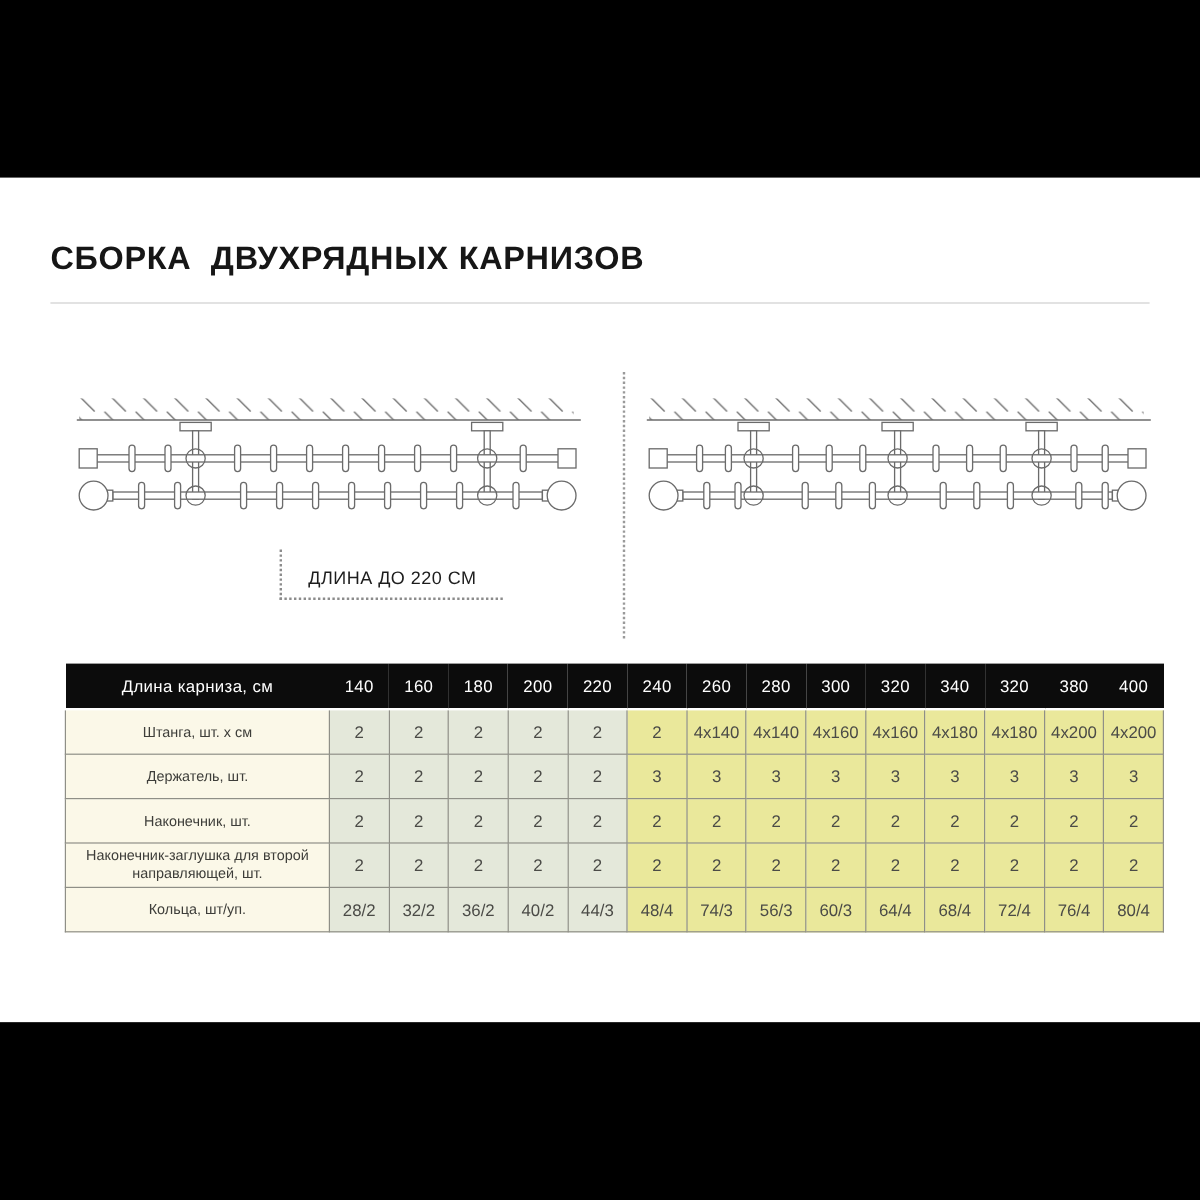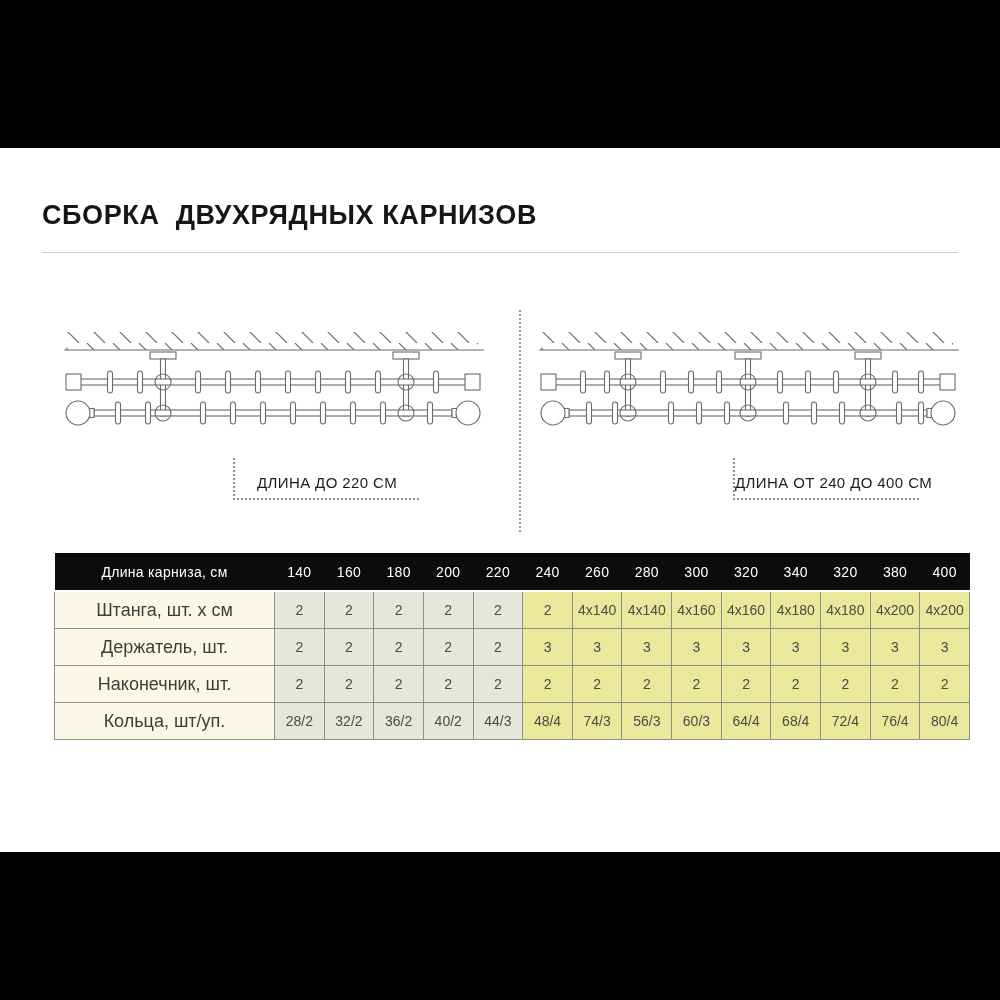--- a/index.html
+++ b/index.html
@@ -28,21 +28,21 @@
              font-size:15px;font-weight:normal;color:#1d1d1d;letter-spacing:.4px;white-space:nowrap;}
 
   table.specs{position:absolute;left:42px;top:405px;width:916px;border-collapse:collapse;
               table-layout:fixed;margin-left:12px;}
   table.specs col.c-label{width:220px;}
   table.specs th{background:var(--hdr-bg);color:var(--hdr-tx);font-weight:normal;
                  font-size:14px;height:35px;border:none;border-bottom:2px solid #fff;
                  letter-spacing:.3px;}
   table.specs td{border:1px solid var(--brd);text-align:center;color:#4b4b47;
                  font-size:14px;height:32px;padding:2px 3px;}
-  table.specs td.lbl{background:var(--lbl-bg);font-size:18px;color:#3e3e3a;line-height:1.25;}
+  table.specs td.lbl{background:var(--lbl-bg);font-size:12px;color:#3e3e3a;line-height:1.25;}
   table.specs td.g1{background:var(--g1-bg);}
   table.specs td.g2{background:var(--g2-bg);}
 
   svg.rod{stroke:#6b6b6b;stroke-width:1.1;fill:none;}
 </style>
 </head>
 <body>
 
 <div class="frame">
   <div class="letterbox lb-top"></div>
@@ -152,23 +152,20 @@
       <use href="#grL" x="95"></use>
         <use href="#grL" x="215"></use>
         <use href="#grL" x="335"></use>
     </svg>
 
     <div class="center-divider"></div>
 
     <div class="dim-bracket dim-left">
       <div class="dim-label">ДЛИНА ДО 220 СМ</div>
     </div>
-    <div class="dim-bracket dim-right">
-      <div class="dim-label">ДЛИНА ОТ 240 ДО 400 СМ</div>
-    </div>
 
     <table class="specs">
       <colgroup>
           <col class="c-label">
         </colgroup>
       <thead>
         <tr>
             <th>Длина карниза, см</th>
             <th>140</th>
             <th>160</th>
@@ -232,20 +229,37 @@
             <td class="g2">2</td>
             <td class="g2">2</td>
             <td class="g2">2</td>
             <td class="g2">2</td>
             <td class="g2">2</td>
             <td class="g2">2</td>
             <td class="g2">2</td>
             <td class="g2">2</td>
           </tr>
           <tr>
+            <td class="lbl">Наконечник-заглушка для второй направляющей, шт.</td>
+            <td class="g1">2</td>
+            <td class="g1">2</td>
+            <td class="g1">2</td>
+            <td class="g1">2</td>
+            <td class="g1">2</td>
+            <td class="g2">2</td>
+            <td class="g2">2</td>
+            <td class="g2">2</td>
+            <td class="g2">2</td>
+            <td class="g2">2</td>
+            <td class="g2">2</td>
+            <td class="g2">2</td>
+            <td class="g2">2</td>
+            <td class="g2">2</td>
+          </tr>
+          <tr>
             <td class="lbl">Кольца, шт/уп.</td>
             <td class="g1">28/2</td>
             <td class="g1">32/2</td>
             <td class="g1">36/2</td>
             <td class="g1">40/2</td>
             <td class="g1">44/3</td>
             <td class="g2">48/4</td>
             <td class="g2">74/3</td>
             <td class="g2">56/3</td>
             <td class="g2">60/3</td>

